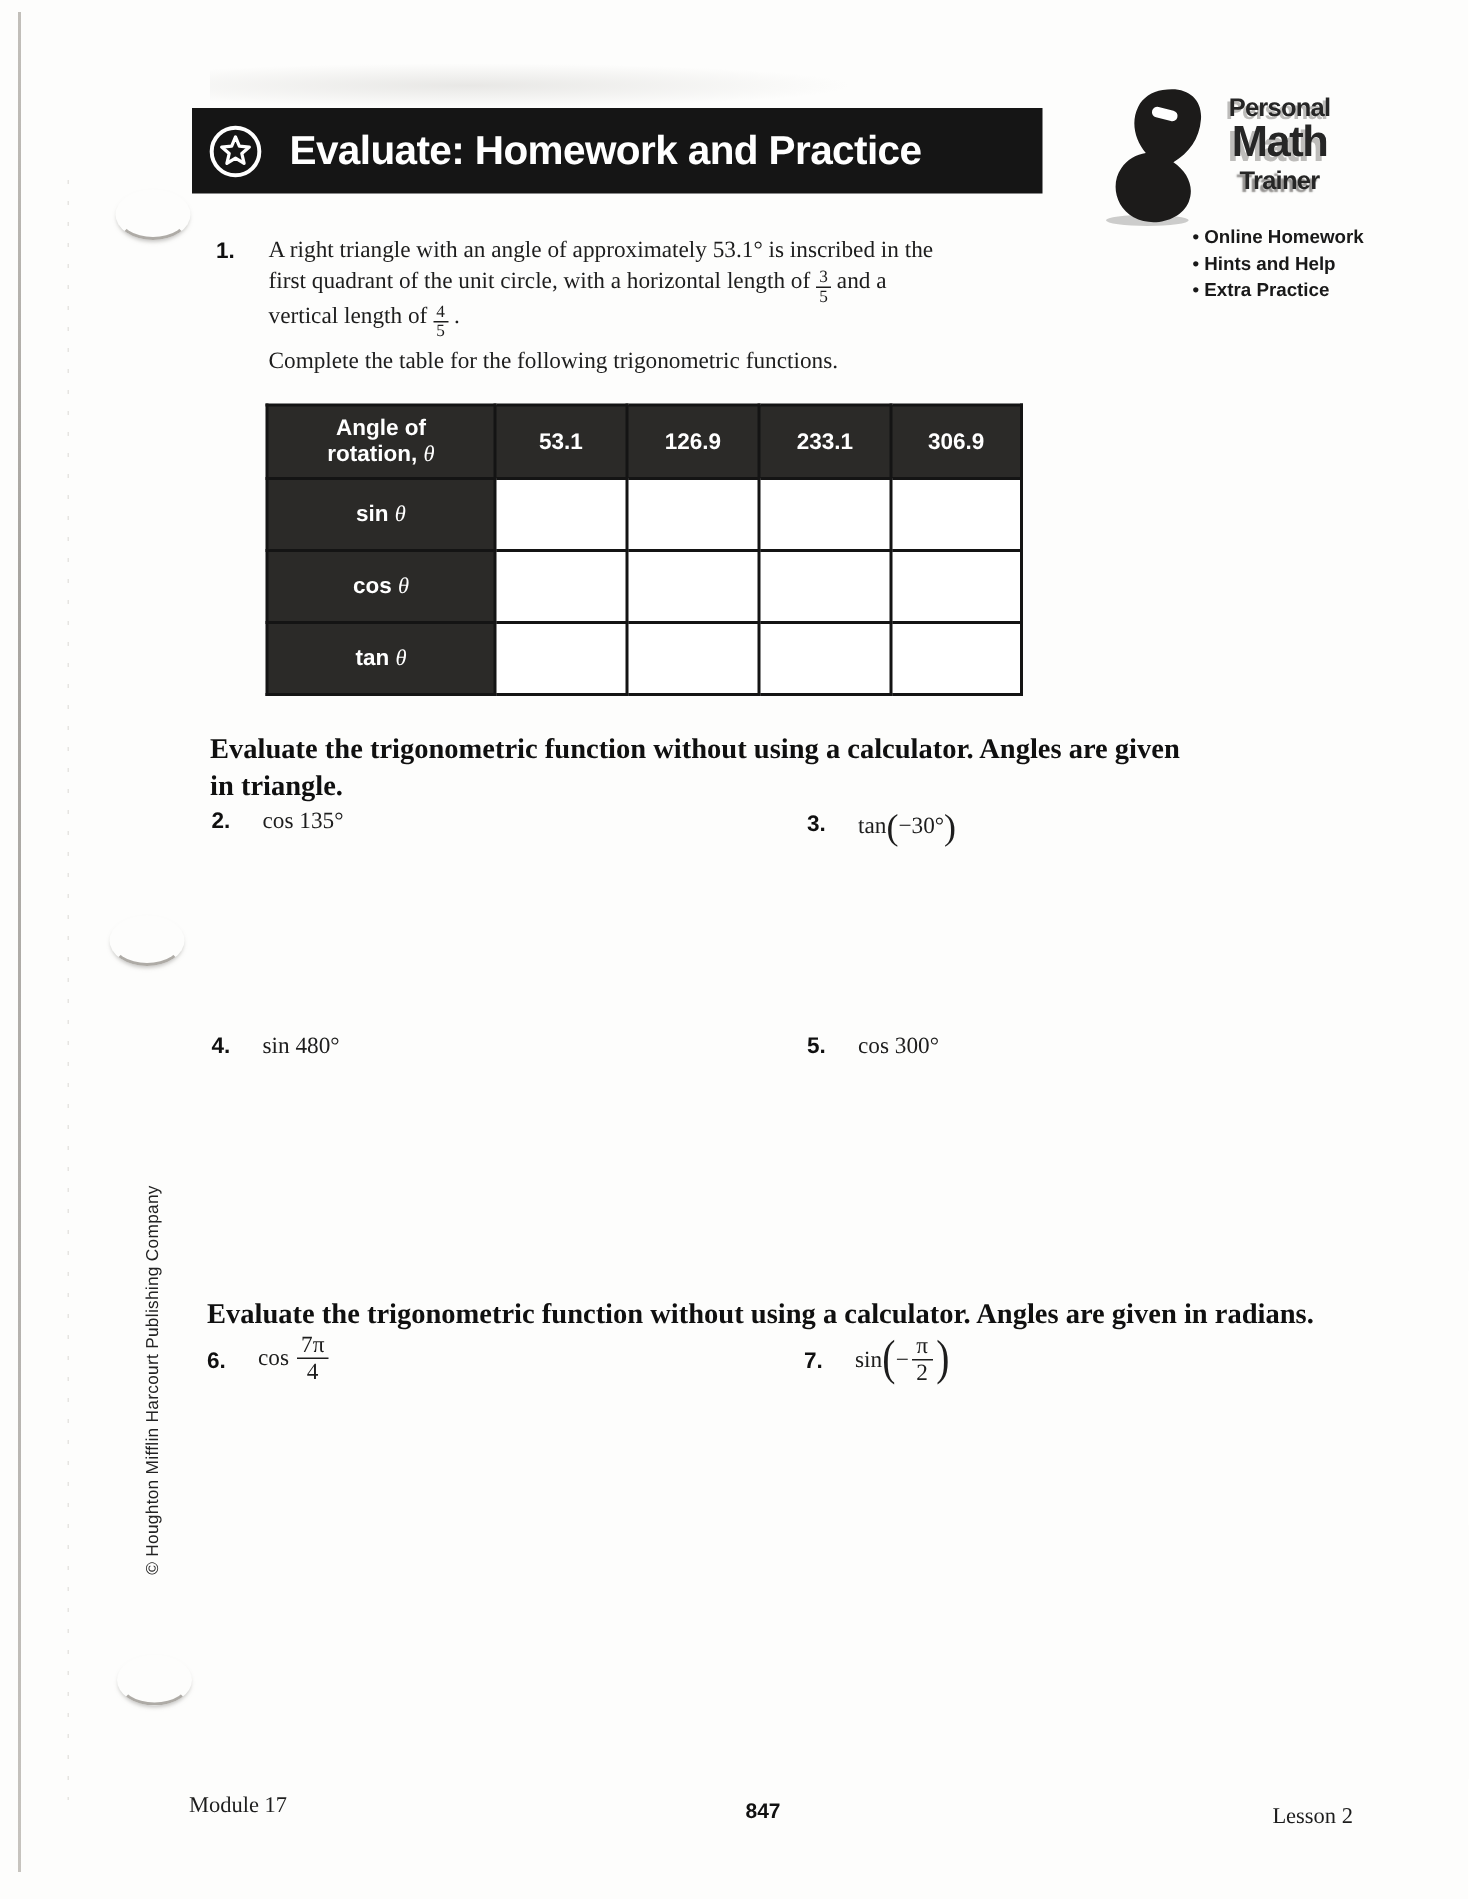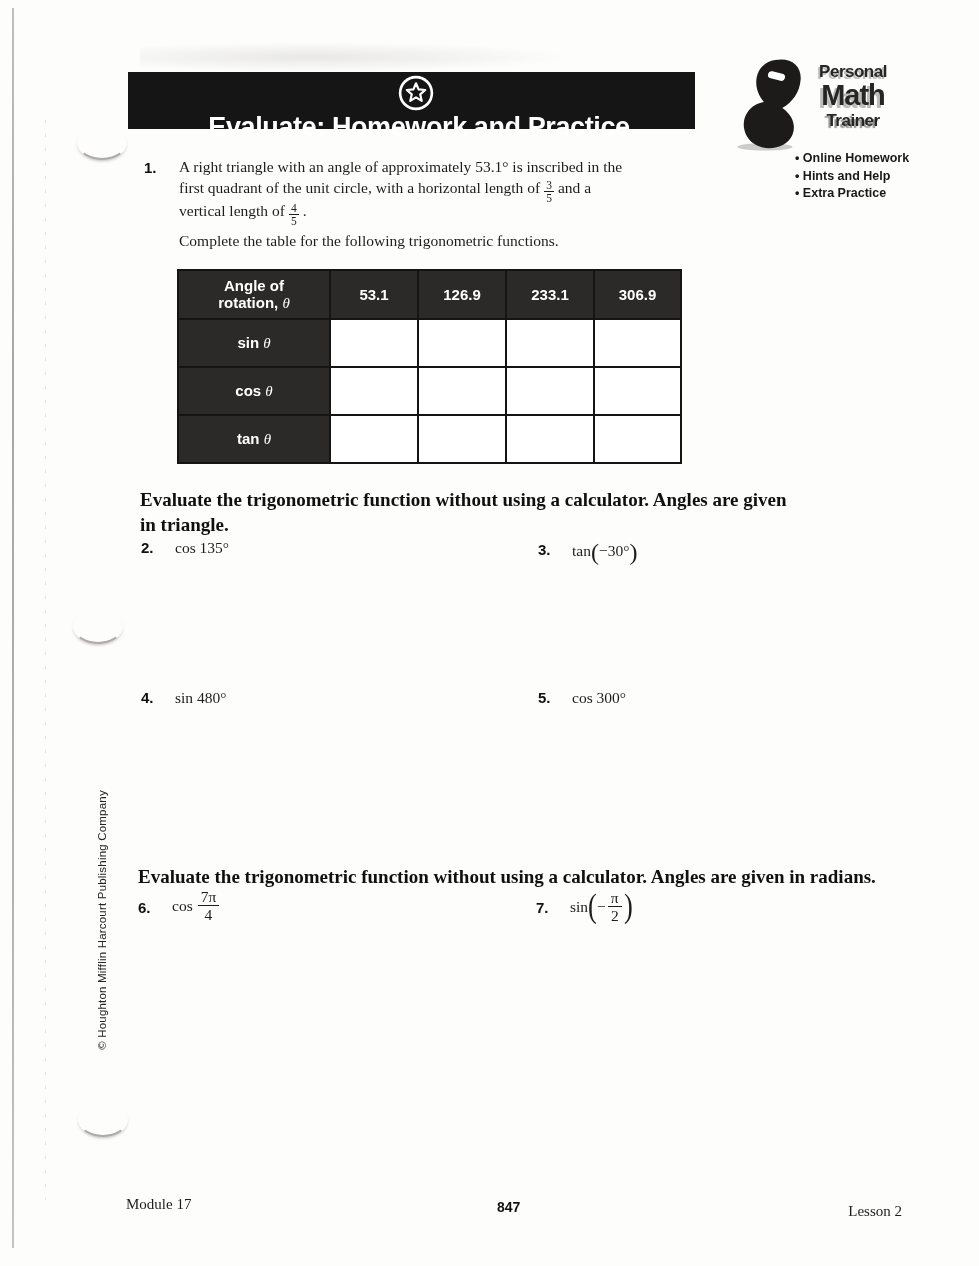--- a/index.html
+++ b/index.html
@@ -12,21 +12,21 @@
   .binder-dots{position:absolute;left:45px;top:120px;width:1px;height:1080px;opacity:.5;
       background:repeating-linear-gradient(to bottom,#cfccc7 0 3px,transparent 3px 14px);}
   .curl{position:absolute;width:46px;height:30px;border:2px solid transparent;
       border-bottom-color:#aeaba6;border-radius:50%;
       box-shadow:0 2px 3px -1px rgba(140,138,134,.55);}
   .smudge{position:absolute;left:140px;top:42px;width:430px;height:30px;
       background:radial-gradient(ellipse at 40% 50%,rgba(178,176,171,.28),transparent 70%);}
 
   
   #banner{position:absolute;left:128px;top:72px;width:567px;height:57px;background:#151515;
-      display:flex;align-items:center;flex-direction:column;}
+      display:flex;align-items:center;}
   #banner .star{margin-left:8px;flex:0 0 auto;display:block;}
   #banner .title{color:#fff;font:700 27px/1 "Liberation Sans",sans-serif;
       margin-left:15px;letter-spacing:-.4px;white-space:nowrap;}
 
   
   .pmt-text{position:absolute;left:799px;top:62px;width:108px;text-align:center;
       font-family:"Liberation Sans",sans-serif;font-weight:700;color:#262626;}
   .pmt-text .w1{font-size:17px;line-height:19px;letter-spacing:-.5px;
       text-shadow:-2px 2px 0 rgba(125,123,120,.5);}
   .pmt-text .w2{font-size:29px;line-height:29px;letter-spacing:-1px;

